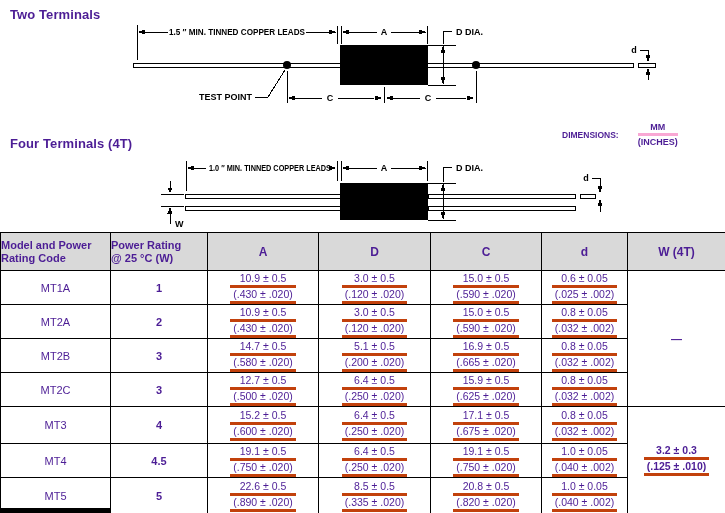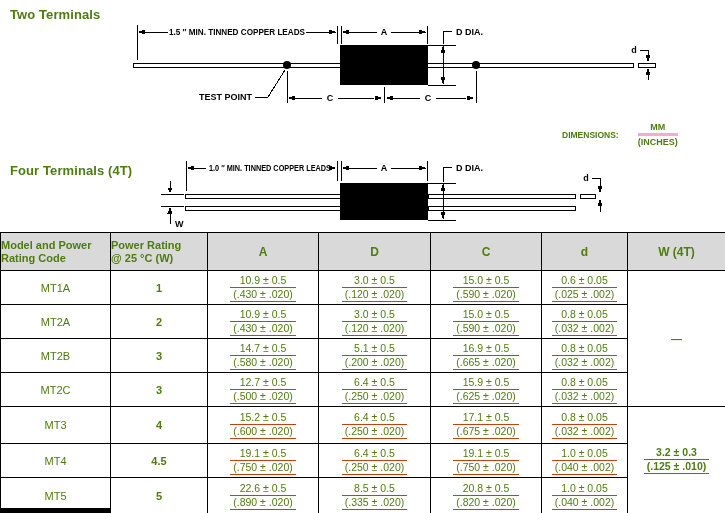--- a/index.html
+++ b/index.html
@@ -1,22 +1,22 @@
 <!DOCTYPE html>
 <html><head>
 <meta charset="utf-8">
 <style>
   html,body{margin:0;padding:0;background:#fff;}
   .canvas{
     position:relative;width:725px;height:513px;background:#ffffff;overflow:hidden;
-    font-family:"Liberation Sans",sans-serif;color:#4d7c0f;
+    font-family:"Liberation Sans",sans-serif;color:#4c1d95;
   }
   .sec-title{position:absolute;font-size:13px;font-weight:bold;letter-spacing:.1px;}
   #title-two{left:10px;top:7px;}
-  #title-four{left:10px;top:136px;margin-top:27px;}
+  #title-four{left:10px;top:136px;}
 
   svg text{font-family:"Liberation Sans",sans-serif;font-size:9px;font-weight:bold;fill:#000;}
   svg .lines{shape-rendering:crispEdges;}
   svg line{stroke:#000;stroke-width:1;}
   svg .wire{fill:#fff;stroke:#000;stroke-width:1;}
   svg .solid{fill:#000;stroke:none;}
 
   .legend{position:absolute;left:562px;top:122px;display:flex;align-items:center;gap:19px;}
   .legend-label{font-size:8.5px;font-weight:bold;}
   .legend-frac{text-align:center;font-size:9px;font-weight:bold;line-height:11px;}
@@ -28,21 +28,21 @@
     border-collapse:collapse;table-layout:fixed;border:1.5px solid #000;
   }
   table.dims td,table.dims th{border:1px solid #000;padding:0;vertical-align:middle;margin-left:45px;}
   th{background:#d9d9d9;font-weight:bold;}
   th.lh{text-align:left;padding-left:6px;font-size:11px;line-height:13px;}
   th.dh{text-align:center;font-size:12px;}
   td.model{font-size:11px;font-weight:normal;text-align:center;padding-left:7px;}
   td.power{font-size:11px;font-weight:bold;text-align:center;}
   td.dim{text-align:center;font-size:10.5px;}
   .frac{display:inline-block;vertical-align:middle;}
-  .fl{display:block;border-bottom:1px solid #c2410c;padding:0 3px 1px;line-height:12px;white-space:nowrap;}
+  .fl{display:block;border-bottom:3px solid #c2410c;padding:0 3px 1px;line-height:12px;white-space:nowrap;}
   td.wdash{text-align:center;font-size:11px;font-weight:bold;}
   td.wval{text-align:center;font-size:10.5px;vertical-align:bottom;padding-bottom:3px;font-weight:bold;}
   .bottom-bar{position:absolute;left:0;top:508px;width:110px;height:5px;background:#000;}
 </style>
 </head>
 <body>
 
 <div class="canvas">
 
   <div class="sec-title" id="title-two">Two Terminals</div>

